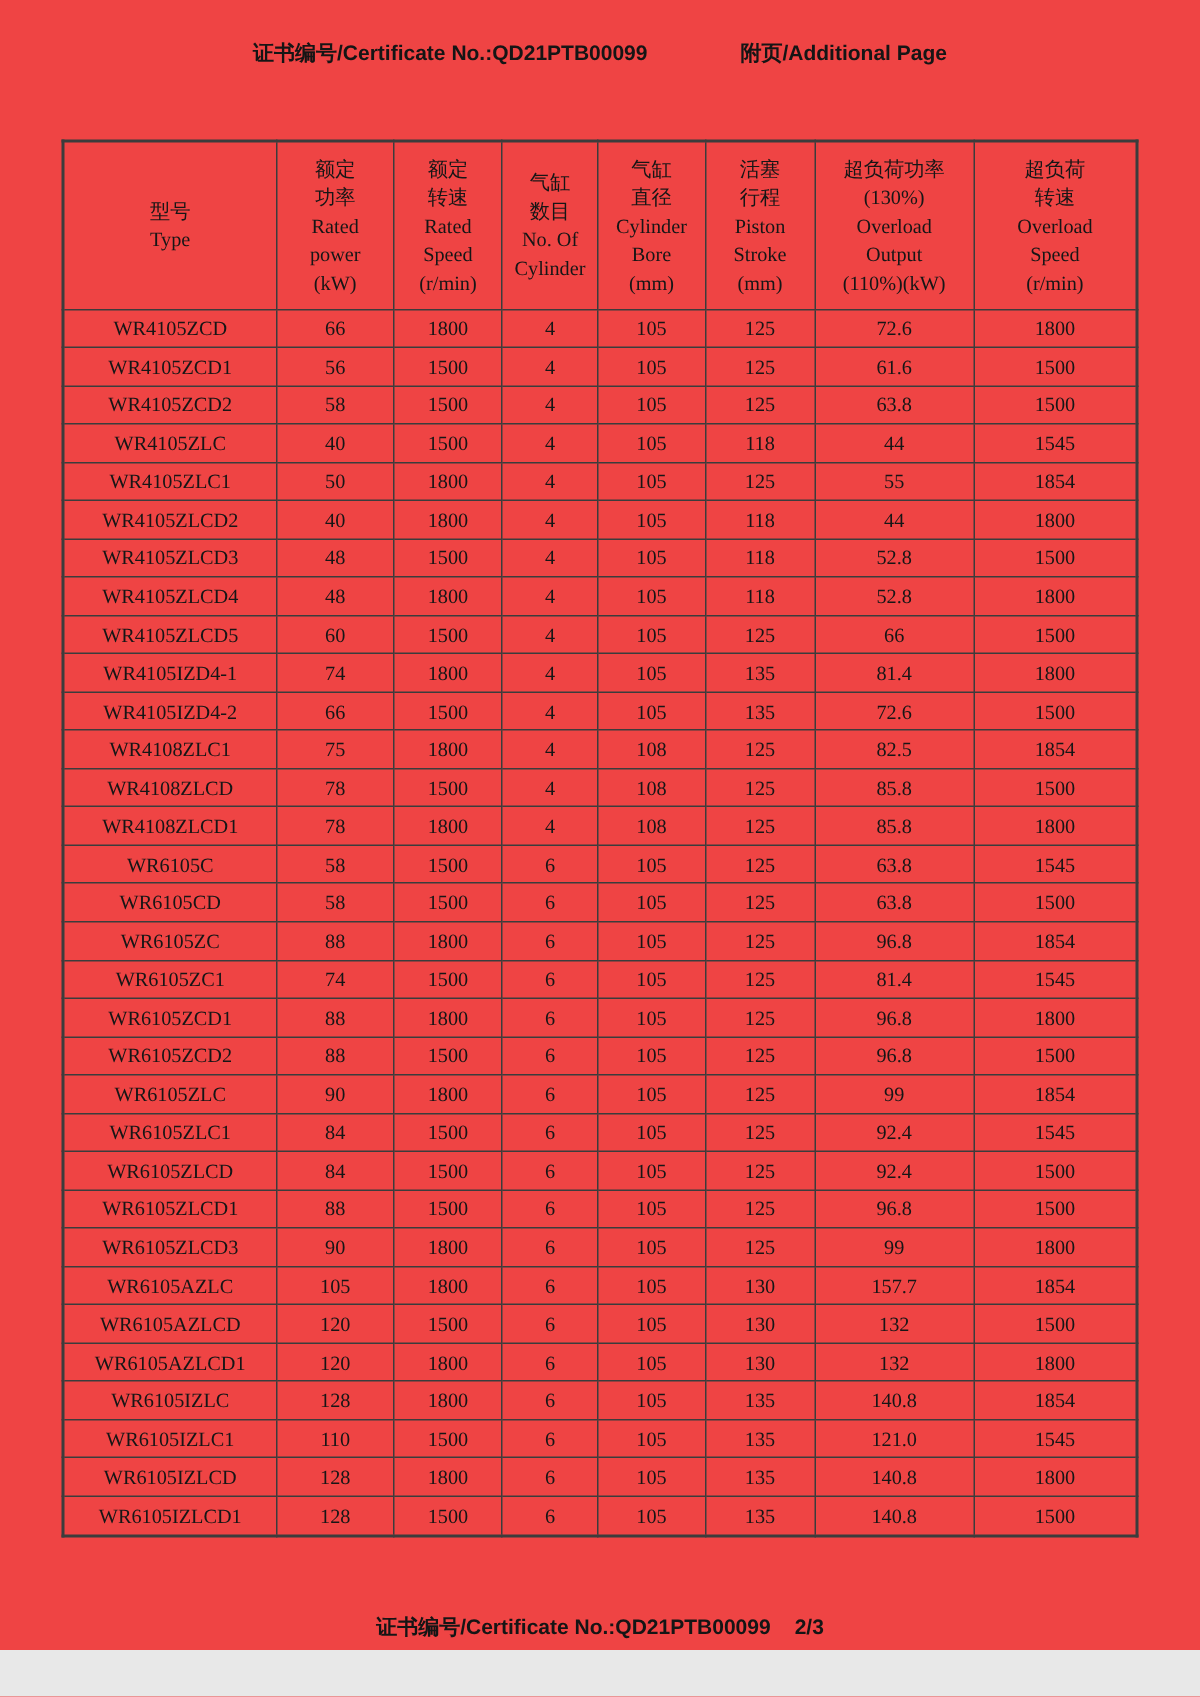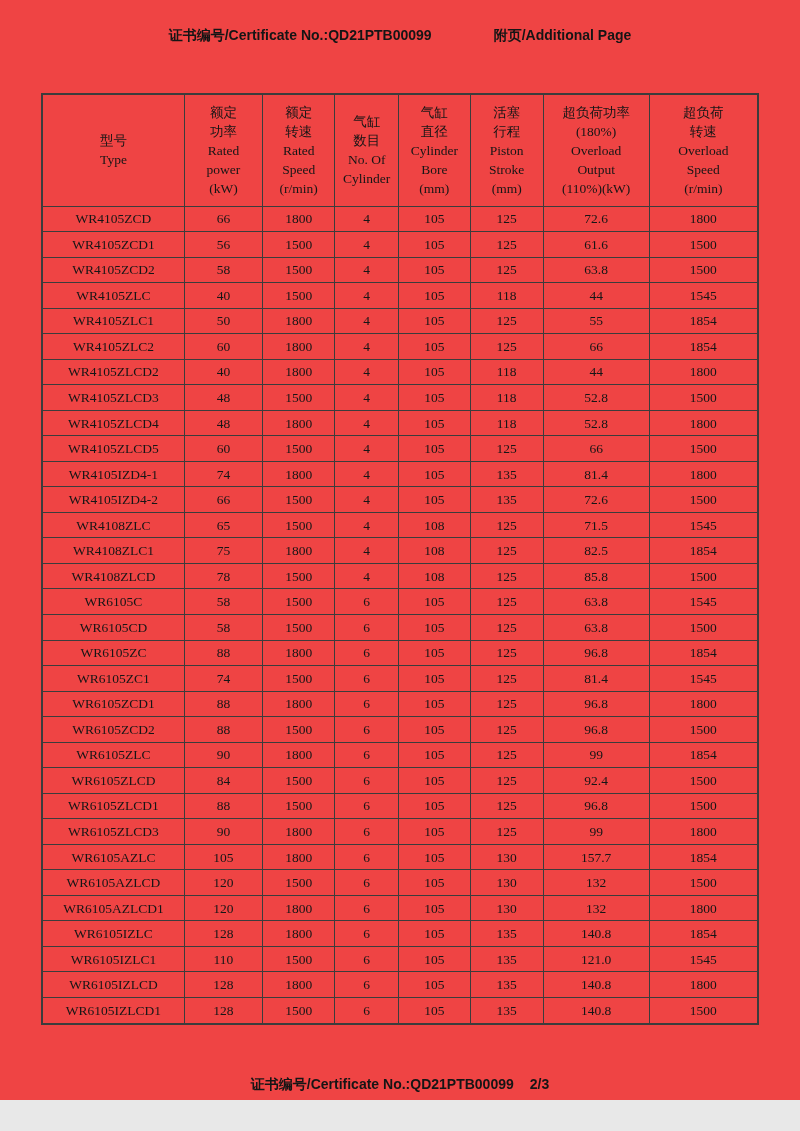--- a/index.html
+++ b/index.html
@@ -129,21 +129,21 @@
           </th>
           <th>
             <div>活塞</div>
             <div>行程</div>
             <div>Piston</div>
             <div>Stroke</div>
             <div>(mm)</div>
           </th>
           <th>
             <div>超负荷功率</div>
-            <div>(180%)</div>
+            <div>(130%)</div>
             <div>Overload</div>
             <div>Output</div>
             <div>(110%)(kW)</div>
           </th>
           <th>
             <div>超负荷</div>
             <div>转速</div>
             <div>Overload</div>
             <div>Speed</div>
             <div>(r/min)</div>
@@ -195,30 +195,20 @@
           <td>WR4105ZLC1</td>
           <td>50</td>
           <td>1800</td>
           <td>4</td>
           <td>105</td>
           <td>125</td>
           <td>55</td>
           <td>1854</td>
         </tr>
         <tr>
-          <td>WR4105ZLC2</td>
-          <td>60</td>
-          <td>1800</td>
-          <td>4</td>
-          <td>105</td>
-          <td>125</td>
-          <td>66</td>
-          <td>1854</td>
-        </tr>
-        <tr>
           <td>WR4105ZLCD2</td>
           <td>40</td>
           <td>1800</td>
           <td>4</td>
           <td>105</td>
           <td>118</td>
           <td>44</td>
           <td>1800</td>
         </tr>
         <tr>
@@ -265,50 +255,50 @@
           <td>WR4105IZD4-2</td>
           <td>66</td>
           <td>1500</td>
           <td>4</td>
           <td>105</td>
           <td>135</td>
           <td>72.6</td>
           <td>1500</td>
         </tr>
         <tr>
-          <td>WR4108ZLC</td>
-          <td>65</td>
-          <td>1500</td>
-          <td>4</td>
-          <td>108</td>
-          <td>125</td>
-          <td>71.5</td>
-          <td>1545</td>
-        </tr>
-        <tr>
           <td>WR4108ZLC1</td>
           <td>75</td>
           <td>1800</td>
           <td>4</td>
           <td>108</td>
           <td>125</td>
           <td>82.5</td>
           <td>1854</td>
         </tr>
         <tr>
           <td>WR4108ZLCD</td>
           <td>78</td>
           <td>1500</td>
           <td>4</td>
           <td>108</td>
           <td>125</td>
           <td>85.8</td>
           <td>1500</td>
         </tr>
         <tr>
+          <td>WR4108ZLCD1</td>
+          <td>78</td>
+          <td>1800</td>
+          <td>4</td>
+          <td>108</td>
+          <td>125</td>
+          <td>85.8</td>
+          <td>1800</td>
+        </tr>
+        <tr>
           <td>WR6105C</td>
           <td>58</td>
           <td>1500</td>
           <td>6</td>
           <td>105</td>
           <td>125</td>
           <td>63.8</td>
           <td>1545</td>
         </tr>
         <tr>
@@ -363,20 +353,30 @@
         </tr>
         <tr>
           <td>WR6105ZLC</td>
           <td>90</td>
           <td>1800</td>
           <td>6</td>
           <td>105</td>
           <td>125</td>
           <td>99</td>
           <td>1854</td>
+        </tr>
+        <tr>
+          <td>WR6105ZLC1</td>
+          <td>84</td>
+          <td>1500</td>
+          <td>6</td>
+          <td>105</td>
+          <td>125</td>
+          <td>92.4</td>
+          <td>1545</td>
         </tr>
         <tr>
           <td>WR6105ZLCD</td>
           <td>84</td>
           <td>1500</td>
           <td>6</td>
           <td>105</td>
           <td>125</td>
           <td>92.4</td>
           <td>1500</td>

